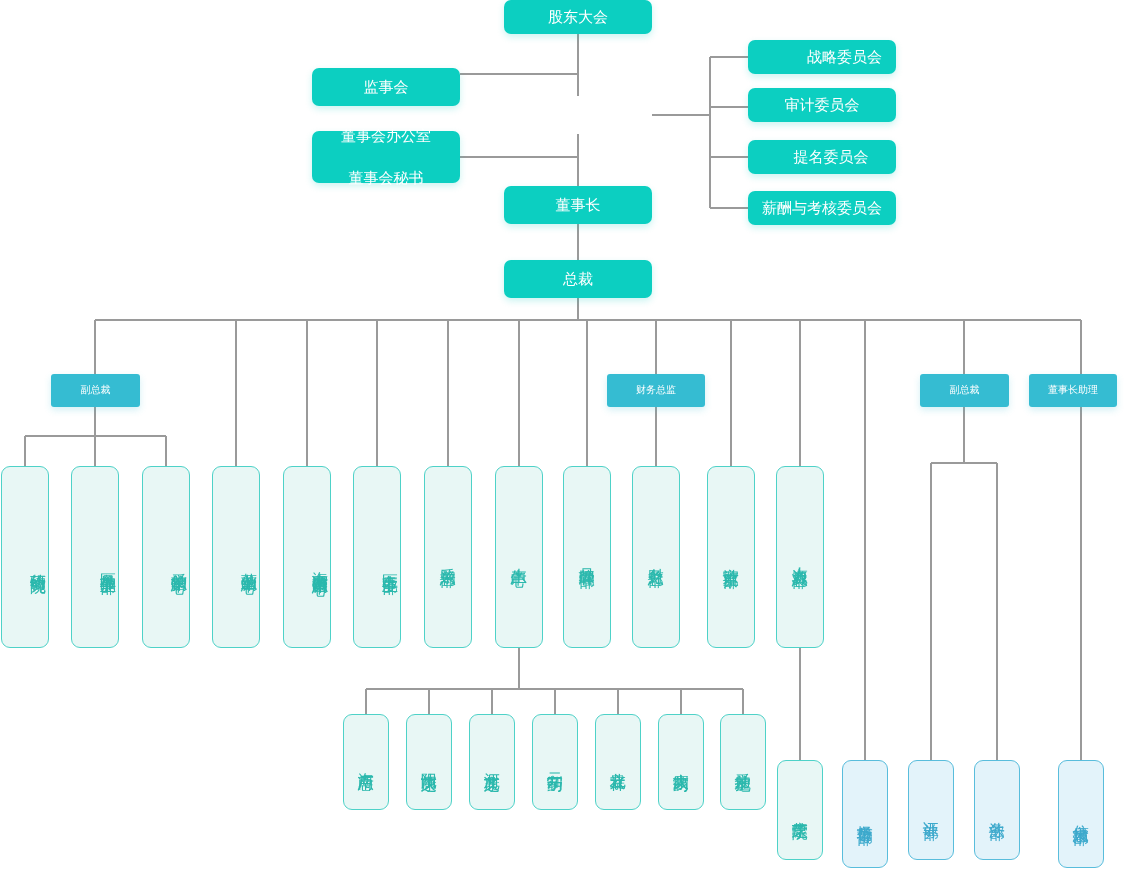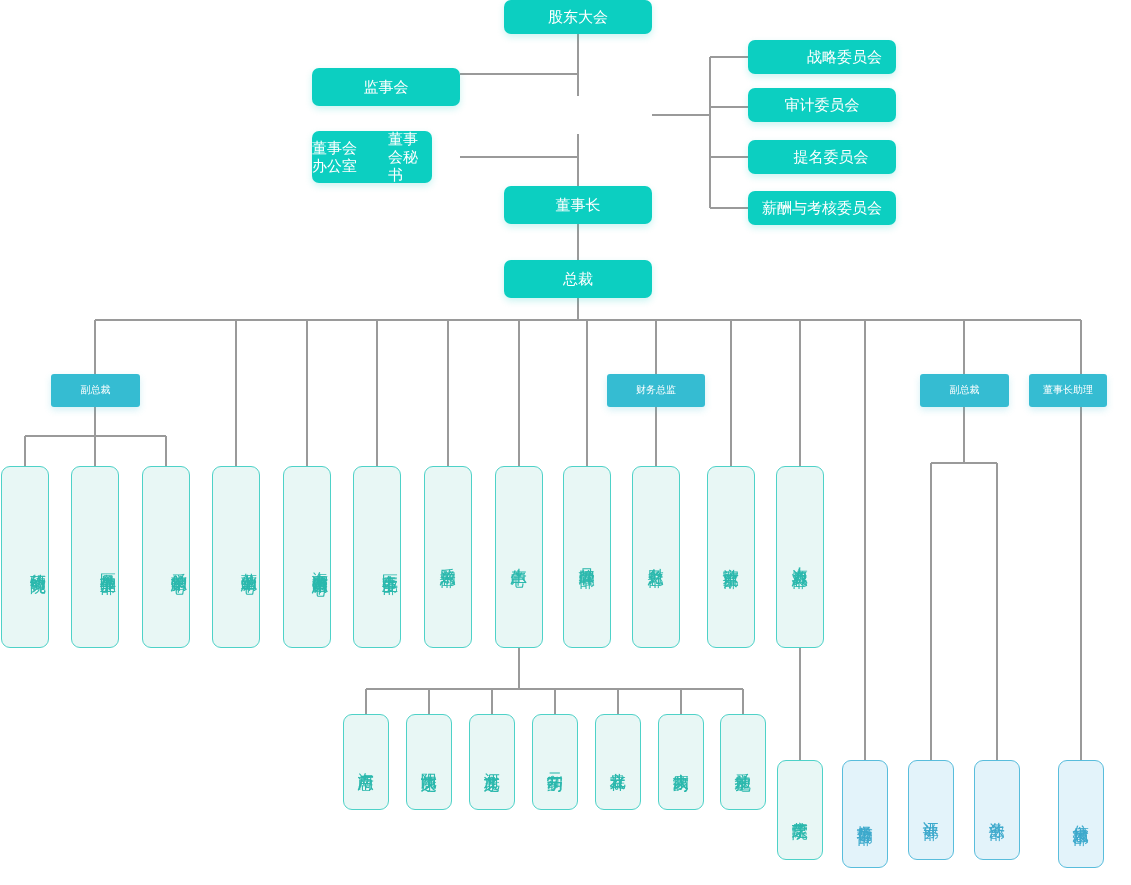--- a/index.html
+++ b/index.html
@@ -25,21 +25,21 @@
     width: 1131px;
     height: 885px;
     pointer-events: none;
   }
   .node {
     position: absolute;
     box-sizing: border-box;
     display: flex;
     align-items: center;
     justify-content: center;
-    text-align: left;
+    text-align: right;
     border-radius: 6px;
     line-height: 1.22;
     z-index: 2;
     font-family: Liberation Serif, serif;
   }
   
   .lvl1 {
     background: #0ccfc1;
     color: #ffffff;
     font-size: 15px;
@@ -153,21 +153,21 @@
 
   <div class="node lvl1" style="left:504px; top:0px; width:148px; height:34px;">
     <span>股东大会</span>
   </div>
 
   <div class="node lvl1" style="left:312px; top:55px; width:148px; height:38px;margin-top:13px;">
     <span>监事会</span>
   </div>
 
 
-  <div class="node lvl1" style="left:312px; top:131px; width:120px; height:52px; gap:23px;">
+  <div class="node lvl1" style="left:312px; top:131px; width:148px; height:52px; flex-direction:column;gap:23px;">
     <span>董事会办公室</span>
     <span>董事会秘书</span>
   </div>
 
   <div class="node lvl1" style="left:504px; top:186px; width:148px; height:38px;">
     <span>董事长</span>
   </div>
 
   <div class="node lvl1" style="left:504px; top:260px; width:148px; height:38px;">
     <span>总裁</span>
@@ -188,21 +188,21 @@
 
   <div class="node lvl2" style="left:51px; top:374px; width:89px; height:33px;">
     <span>副总裁</span>
   </div>
   <div class="node lvl2" style="left:607px; top:374px; width:98px; height:33px;">
     <span>财务总监</span>
   </div>
   <div class="node lvl2" style="left:920px; top:374px; width:89px; height:33px;">
     <span>副总裁</span>
   </div>
-  <div class="node lvl2" style="left:1029px; top:374px; width:78px; height:33px;">
+  <div class="node lvl2" style="left:1029px; top:374px; width:88px; height:33px;">
     <span>董事长助理</span>
   </div>
 
   <div class="node vbox" style="left:1px; top:466px; width:48px; height:182px;">
     <span>药物研究院</span>
   </div>
   <div class="node vbox" style="left:71px; top:466px; width:48px; height:182px;">
     <span>医护品事业部</span>
   </div>
   <div class="node vbox" style="left:142px; top:466px; width:48px; height:182px;">

